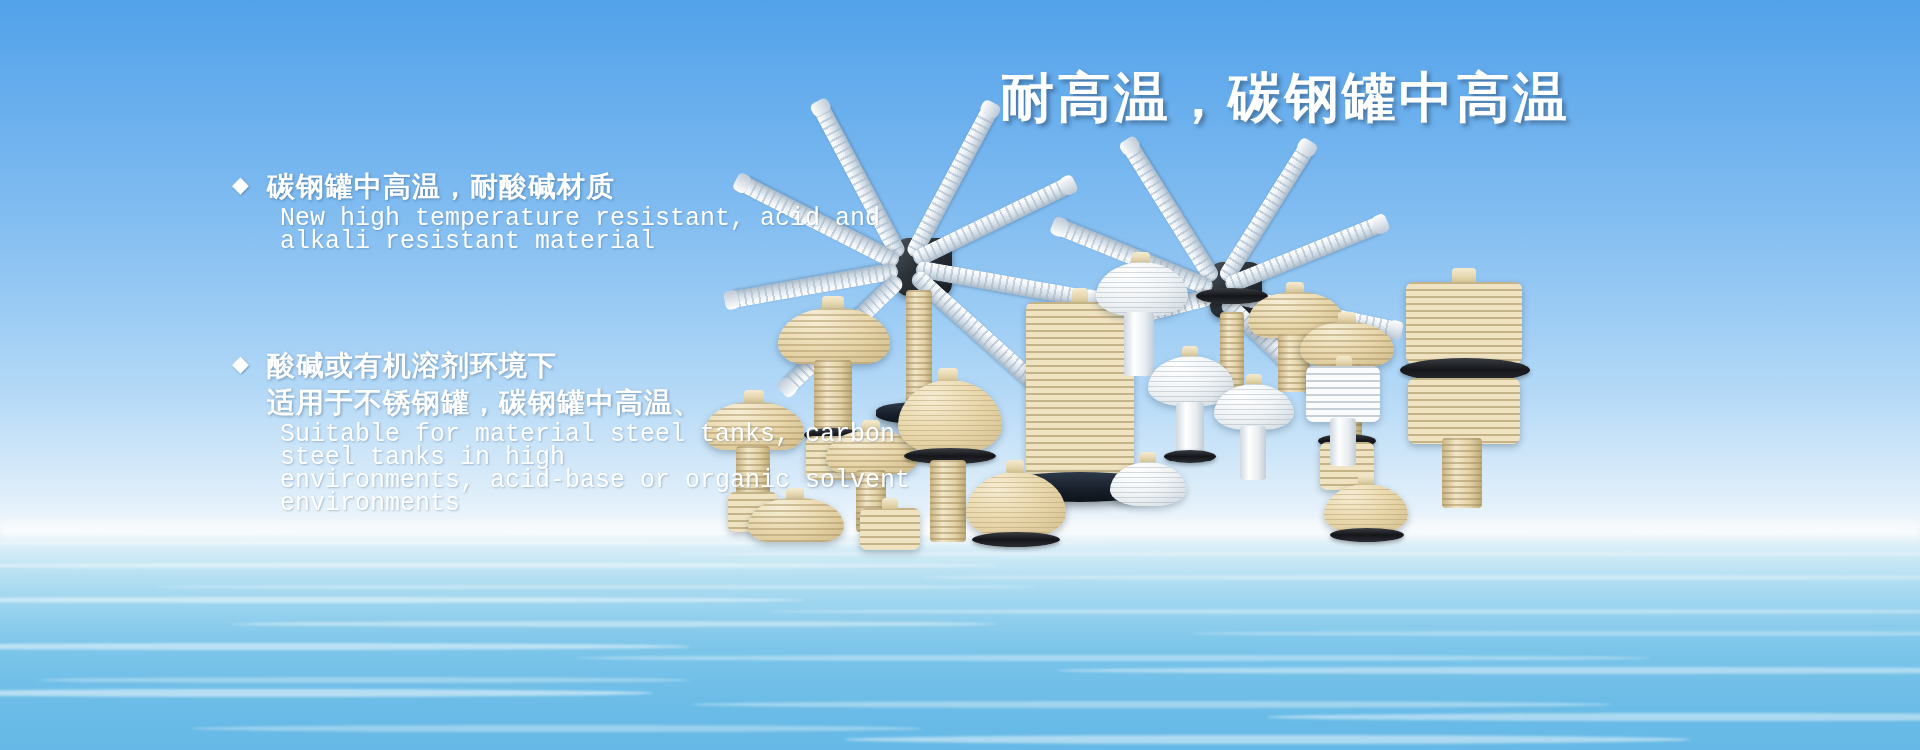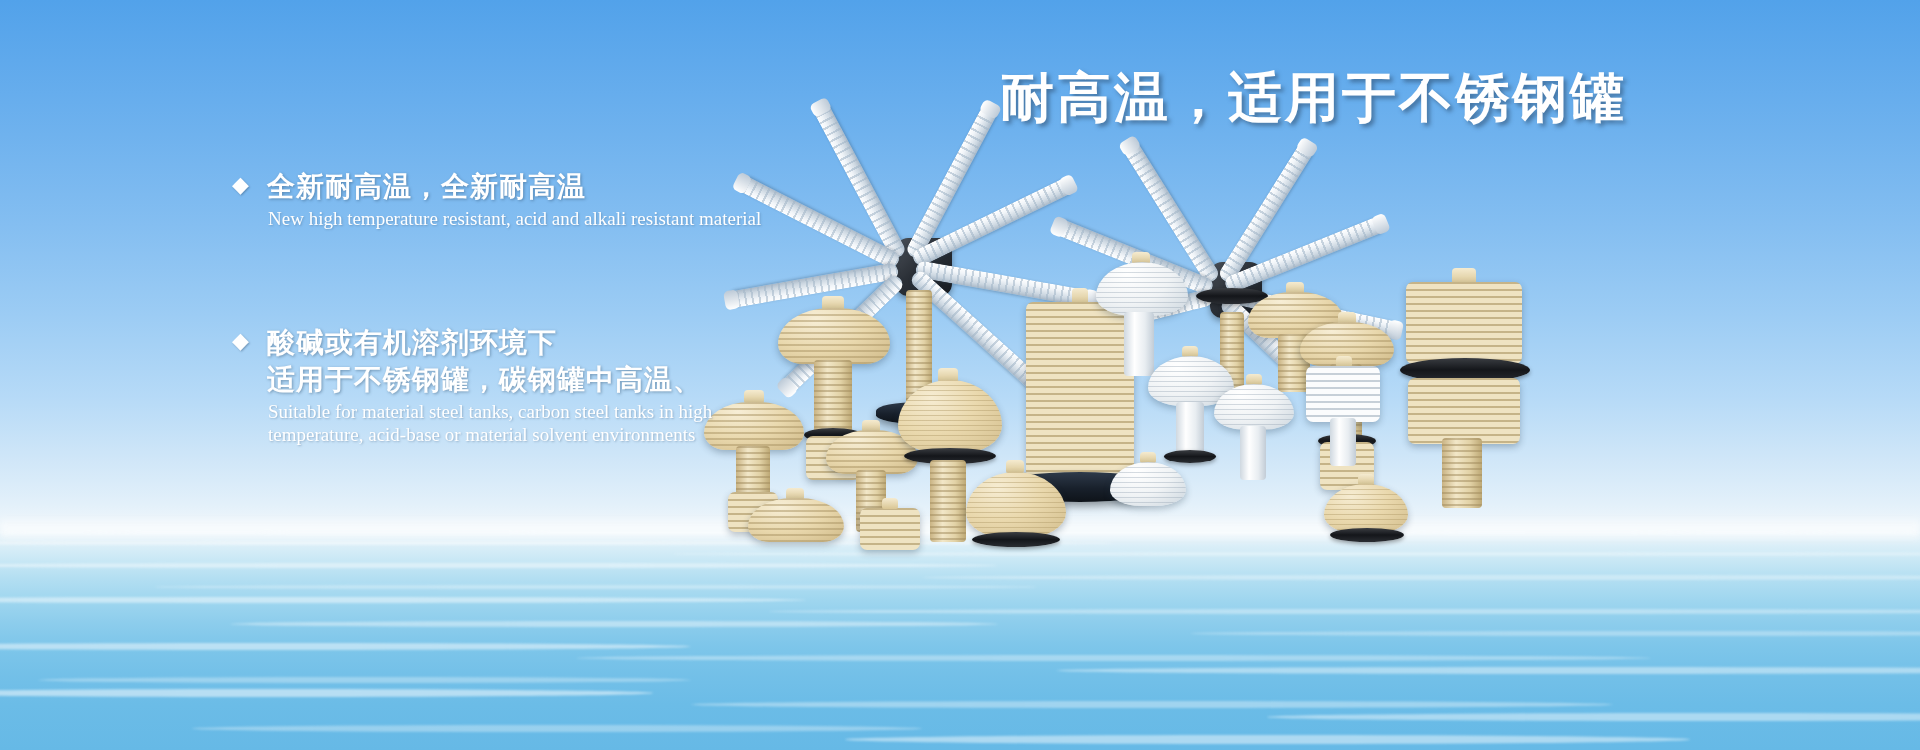--- a/index.html
+++ b/index.html
@@ -96,25 +96,25 @@
   }
   .f-cn {
     color: #ffffff;
     font-size: 28px;
     font-weight: bold;
     line-height: 37px;
     letter-spacing: 1px;
     text-shadow: 1px 1px 3px rgba(40,70,100,.45);
   }
   .f-en {
-    margin-left: 36px;
+    margin-left: 48px;
     margin-top: 2px;
     color: #ffffff;
-    font-family: Liberation Serif, serif;
-    font-size: 19px;
+    font-family: Liberation Mono, monospace;
+    font-size: 25px;
     line-height: 23px;
     text-shadow: 1px 1px 2px rgba(60,90,120,.35);
   }
 
   
   .products {
     position: absolute;
     left: 700px;
     top: 120px;
     width: 1220px;
@@ -344,40 +344,40 @@
     <div class="white-stem" style="left:630px; top:298px; width:26px; height:48px;"></div>
 
     <div class="knob" style="left:658px; top:354px; width:16px; height:11px;"></div>
     <div class="dome" style="left:624px; top:364px; width:84px; height:50px;"></div>
     <div class="gasket" style="left:630px; top:408px; width:74px; height:14px;"></div>
 
     <div class="knob" style="left:440px; top:332px; width:16px; height:11px;"></div>
     <div class="white-dome" style="left:410px; top:342px; width:76px; height:44px;"></div>
   </div>
 
-  <div class="headline">耐高温，适用于不锈钢罐</div>
+  <div class="headline">耐高温，碳钢罐中高温</div>
 
   <div class="features">
 
     <div class="feature first">
       <div class="f-head">
         <span class="bullet">◆</span>
-        <span class="f-cn">全新耐高温，全新耐高温</span>
+        <span class="f-cn">碳钢罐中高温，耐酸碱材质</span>
       </div>
       <div class="f-en">New high temperature resistant, acid and alkali resistant material</div>
     </div>
 
     <div class="feature second">
       <div class="f-head">
         <span class="bullet">◆</span>
         <span class="f-cn">
           <span style="display:block;">酸碱或有机溶剂环境下</span>
           <span style="display:block;">适用于不锈钢罐，碳钢罐中高温、</span>
         </span>
       </div>
       <div class="f-en">
         <span style="display:block;">Suitable for material steel tanks, carbon steel tanks in high</span>
-        <span style="display:block;">temperature, acid-base or material solvent environments</span>
+        <span style="display:block;">environments, acid-base or organic solvent environments</span>
       </div>
     </div>
 
   </div>
 </div>
 
 </body></html>

